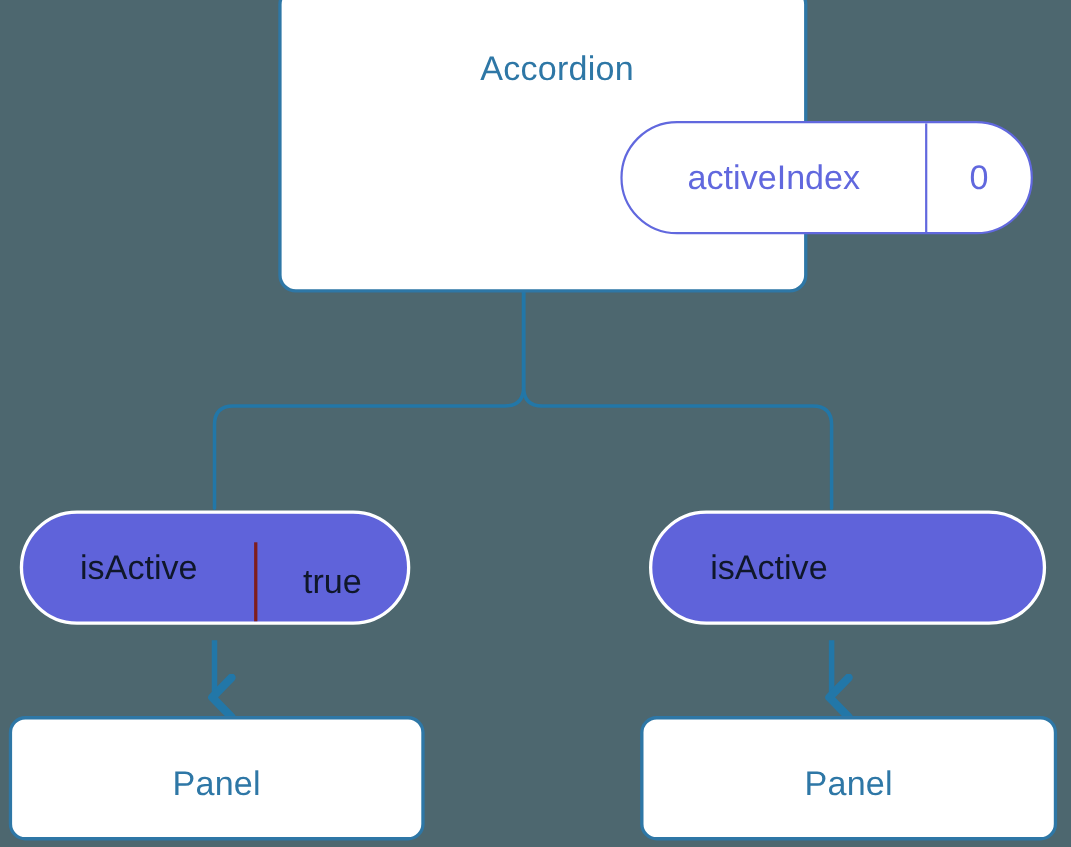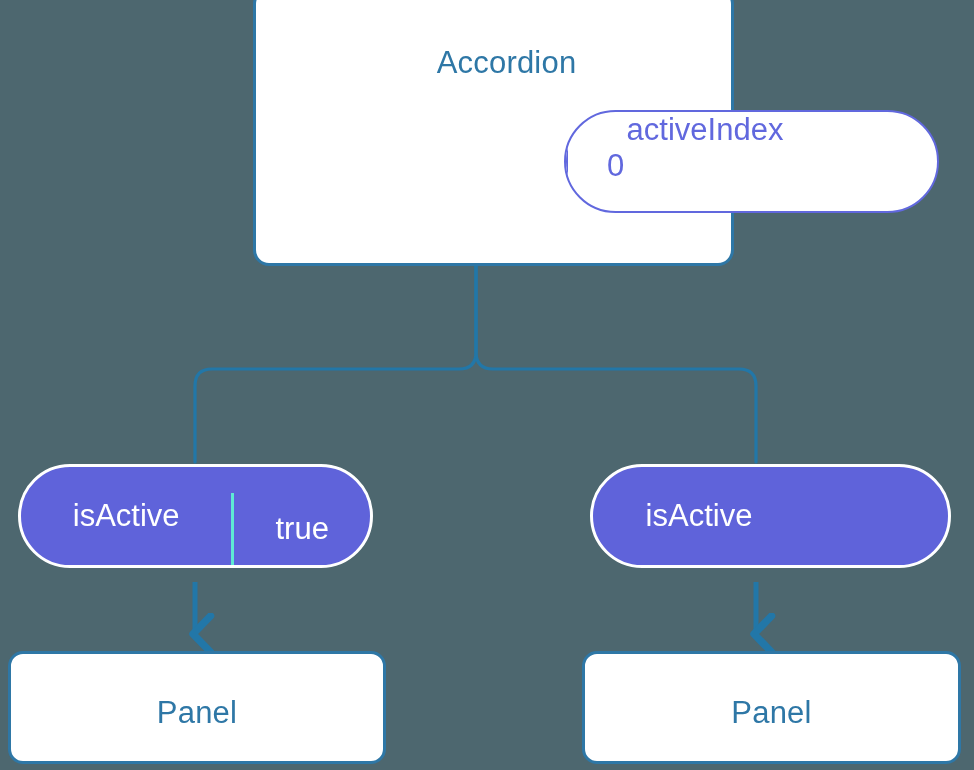--- a/index.html
+++ b/index.html
@@ -105,35 +105,34 @@
     border-left: 2px solid #6168de;
   }
 
   
   .pill.filled {
     background: #5f63da;
     border: 3px solid #ffffff;
   }
   .pill.filled .pill-key,
   .pill.filled .pill-val {
-    color: #ffffff;
+    color: #0f172a;
     font-size: 31px;
   }
   .pill.filled .pill-val {
-    border-left: 3px solid #5eead4;
+    border-left: 3px solid #7f1d1d;
     margin-top: 26px;
   }
 
   
   #pill-activeindex {
     left: 308px;
     top: 119px;
     width: 375px;
     height: 103px;
-    flex-direction: column;
   }
   #pill-activeindex .pill-key { width: 278px; }
   #pill-activeindex .pill-val { width: 97px; }
 
   #pill-isactive-left {
     left: 18px;
     top: 464px;
     width: 355px;
     height: 104px;
   }

